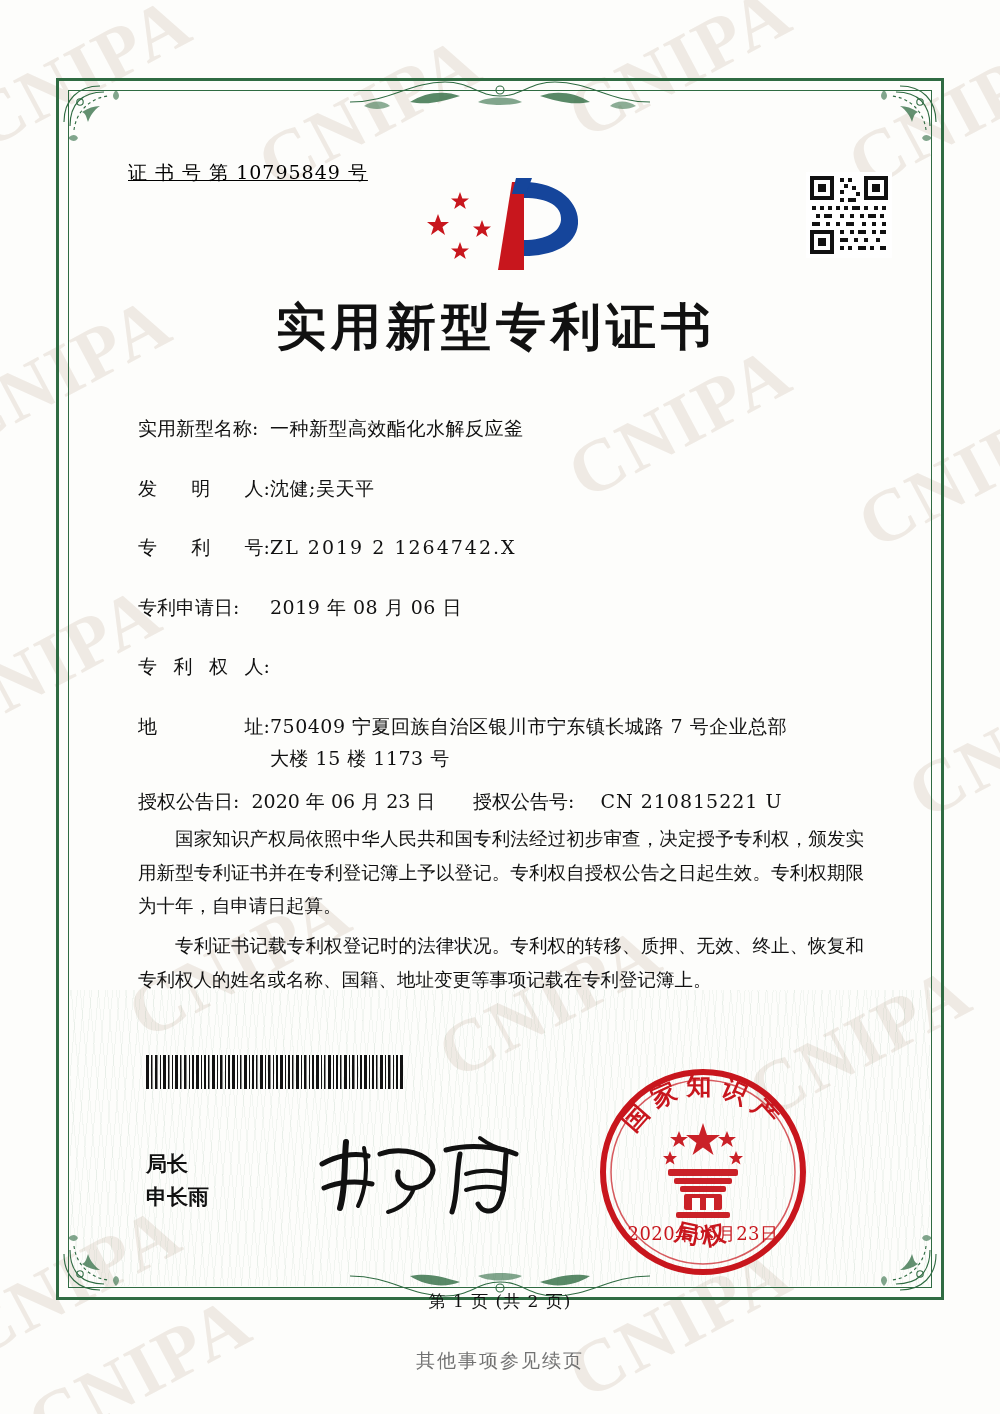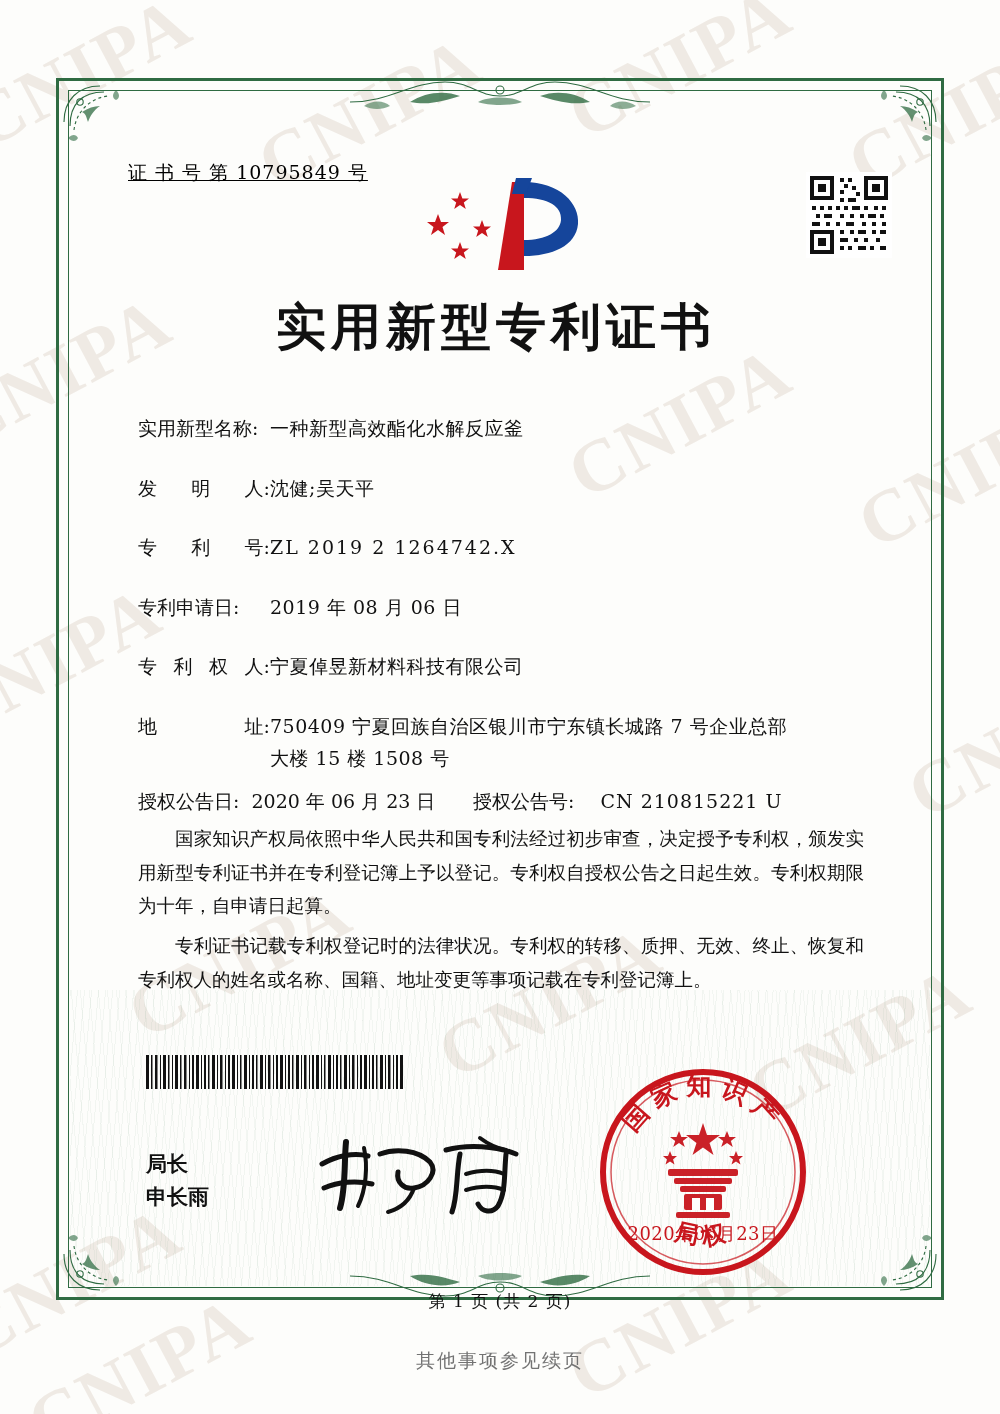--- a/index.html
+++ b/index.html
@@ -482,31 +482,30 @@
       <div class="field-value">2019 年 08 月 06 日</div>
     </div>
 
     <div class="field-row">
       <div class="field-label spread">
         <span>专</span>
         <span>利</span>
         <span>权</span>
         <span>人:</span>
       </div>
-      <div class="field-value">宁夏倬昱新材料科技有限公司</div>
     </div>
 
     <div class="field-row" style="margin-bottom:22px;">
       <div class="field-label spread">
         <span>地</span>
         <span>址:</span>
       </div>
       <div class="field-value">
         <div>750409 宁夏回族自治区银川市宁东镇长城路 7 号企业总部</div>
-        <div class="addr-line2">大楼 15 楼 1508 号</div>
+        <div class="addr-line2">大楼 15 楼 1173 号</div>
       </div>
     </div>
 
     <div class="pub-row">
       <div class="pub-left">
         <span>授权公告日:</span>
         <span style="margin-left:6px;">2020 年 06 月 23 日</span>
       </div>
       <div class="pub-right">
         <span>授权公告号:</span>

